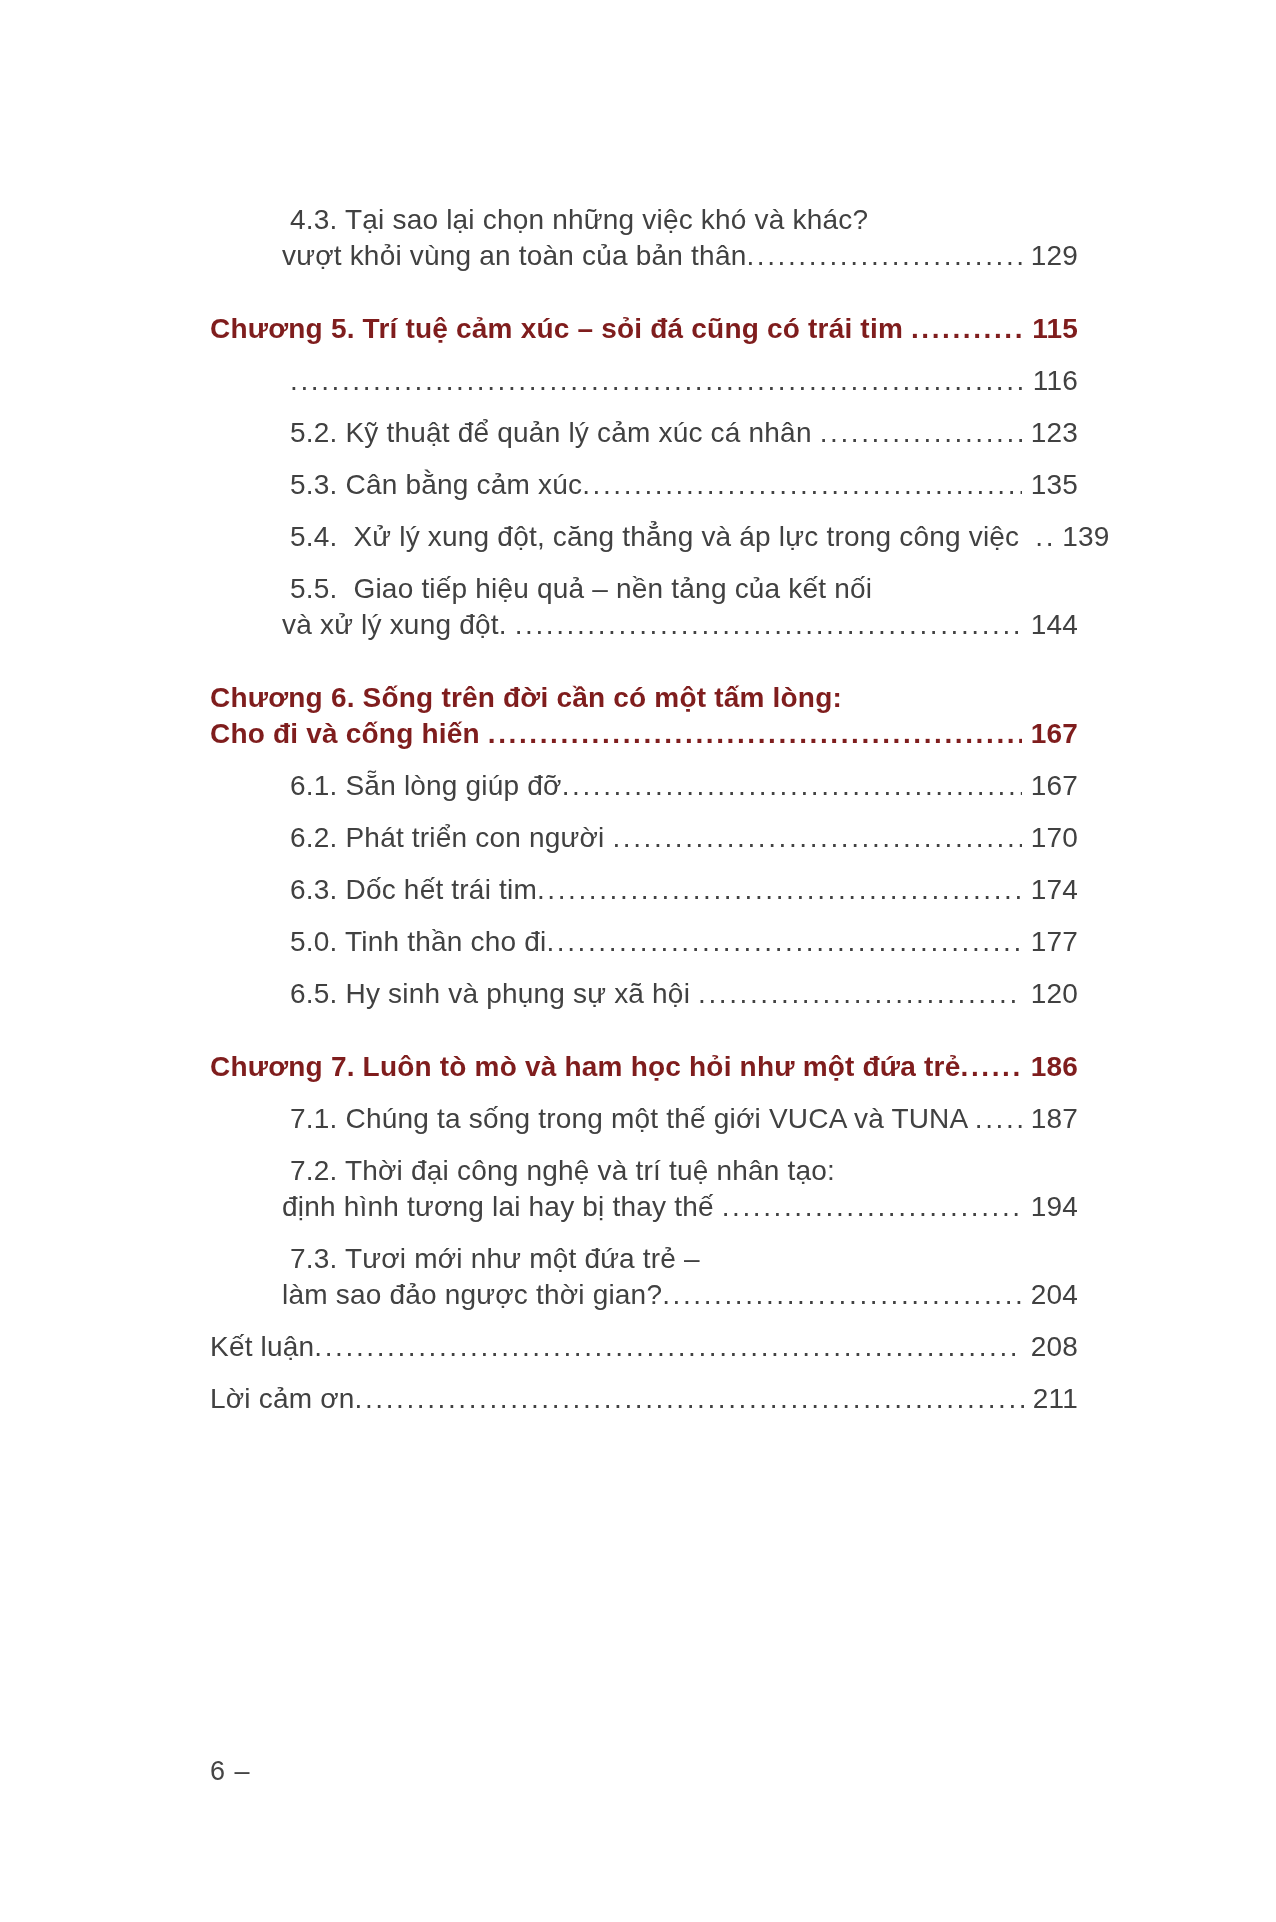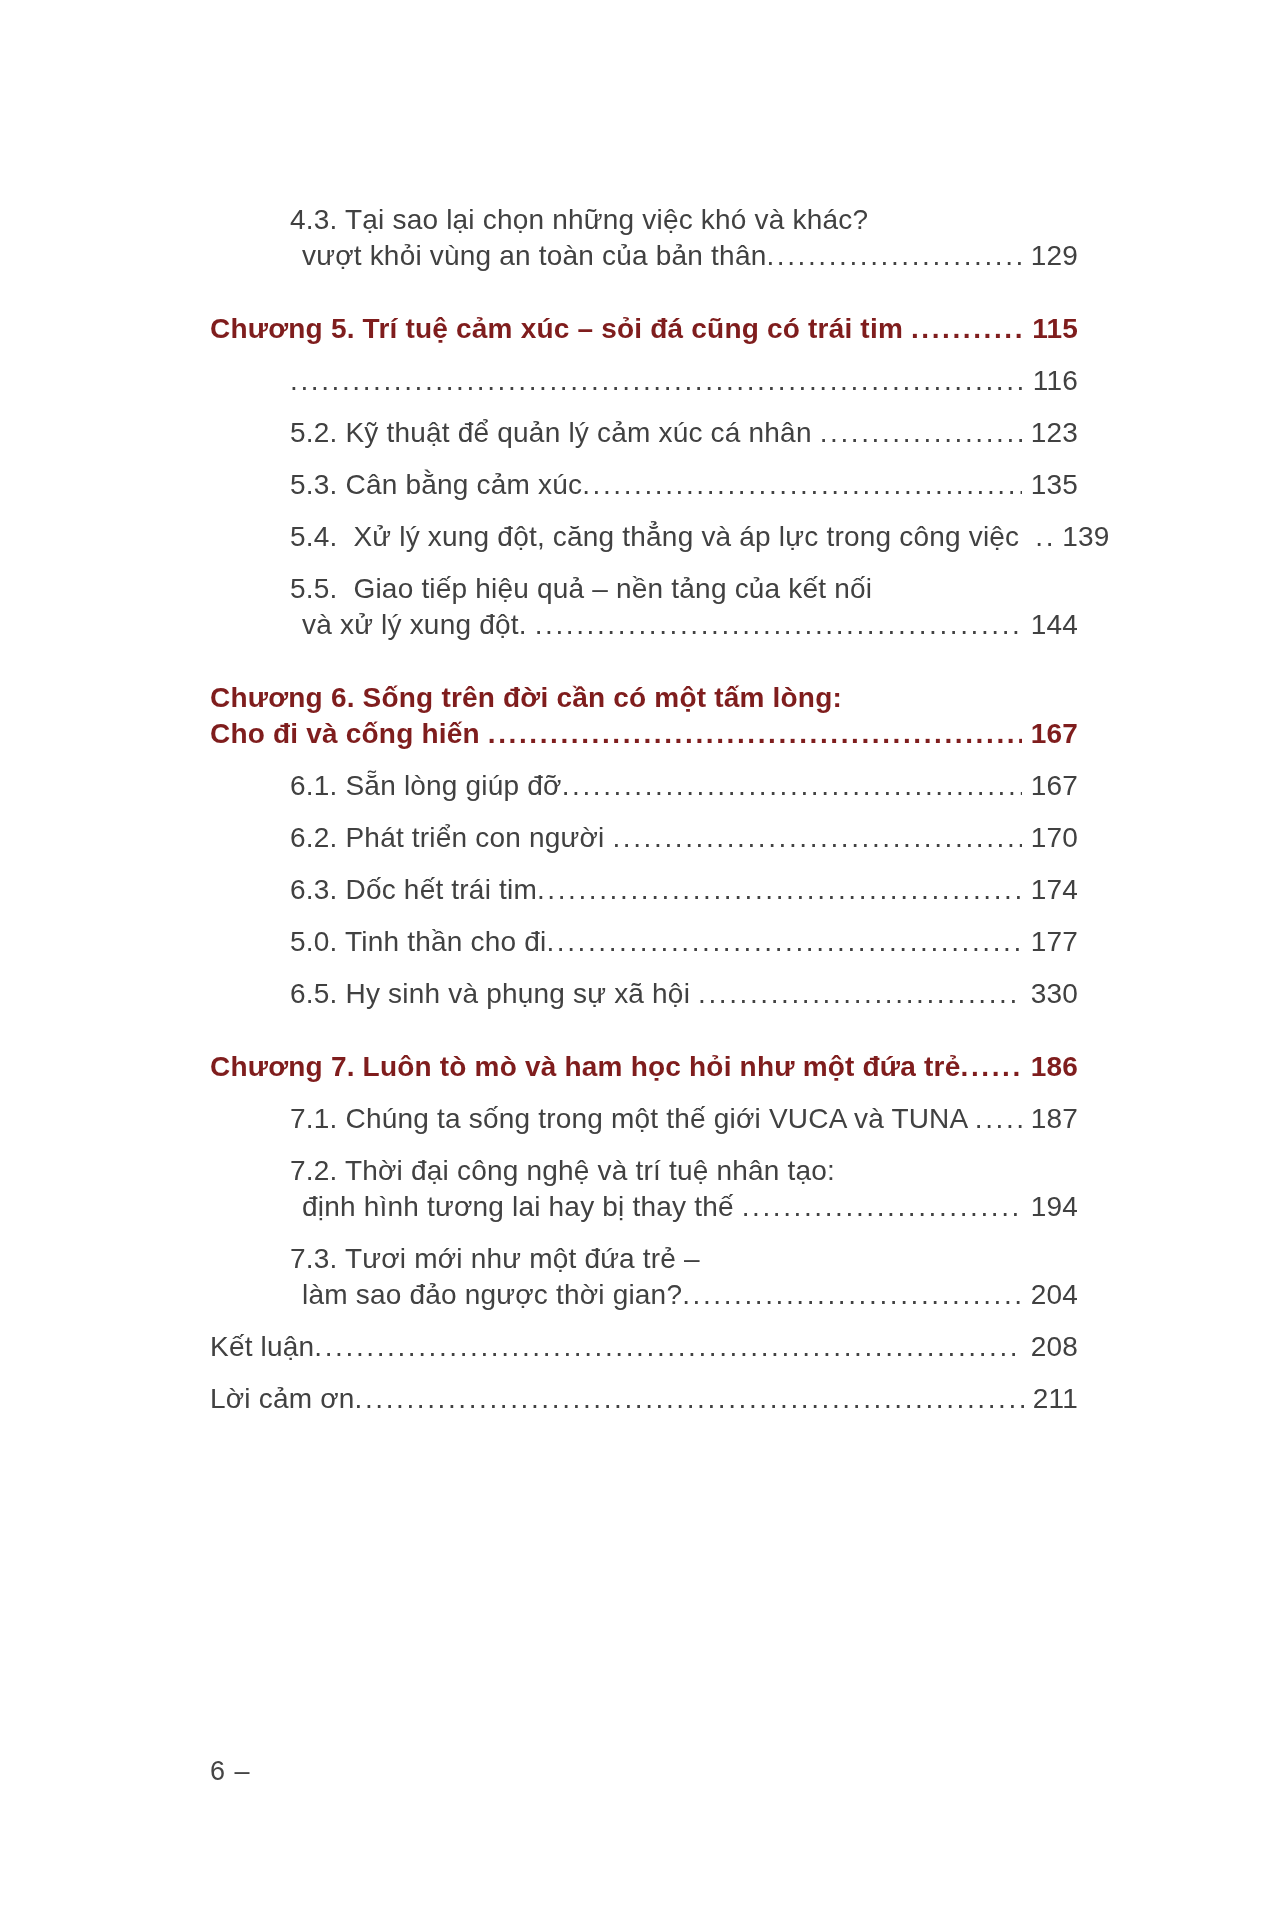--- a/index.html
+++ b/index.html
@@ -25,21 +25,21 @@
     margin-top:16px;
     font-size:28px;
     line-height:36px;
     color:#414141;
     letter-spacing:0.2px;
   }
   .row.first{margin-top:0;}
   .row.gap{margin-top:37px;}
   .row.tight{margin-top:0;align-items:center;}
   .row.sub{margin-left:80px;}
-  .row.cont{margin-top:0;margin-left:92px;justify-content:flex-end;}
+  .row.cont{margin-top:0;margin-left:72px;justify-content:flex-end;}
   .row.chapter{font-weight:700;color:#7f1d1d;}
   .txt{white-space:pre-wrap;flex:0 0 auto;}
   .leader{
     flex:1 1 auto;
     min-width:18px;
     overflow:hidden;
     white-space:nowrap;
   }
   .leader::after{
     content:"..................................................................................................................................................................................................................";
@@ -139,21 +139,21 @@
 
     <div class="row sub">
       <span class="txt">5.0. Tinh thần cho đi</span>
       <span class="leader"></span>
       <span class="pg">177</span>
     </div>
 
     <div class="row sub">
       <span class="txt">6.5. Hy sinh và phụng sự xã hội </span>
       <span class="leader"></span>
-      <span class="pg">330</span>
+      <span class="pg">120</span>
     </div>
 
     <div class="row chapter gap">
       <span class="txt">Chương 7. Luôn tò mò và ham học hỏi như một đứa trẻ</span>
       <span class="leader"></span>
       <span class="pg">186</span>
     </div>
 
     <div class="row sub">
       <span class="txt">7.1. Chúng ta sống trong một thế giới VUCA và TUNA </span>

